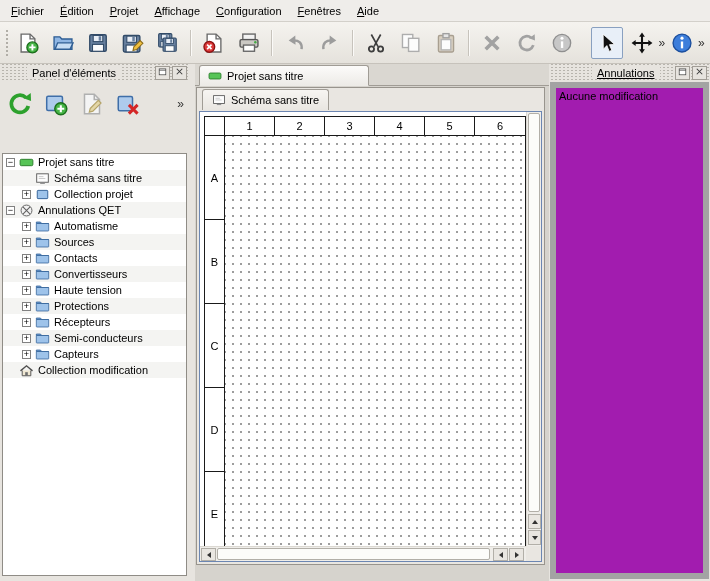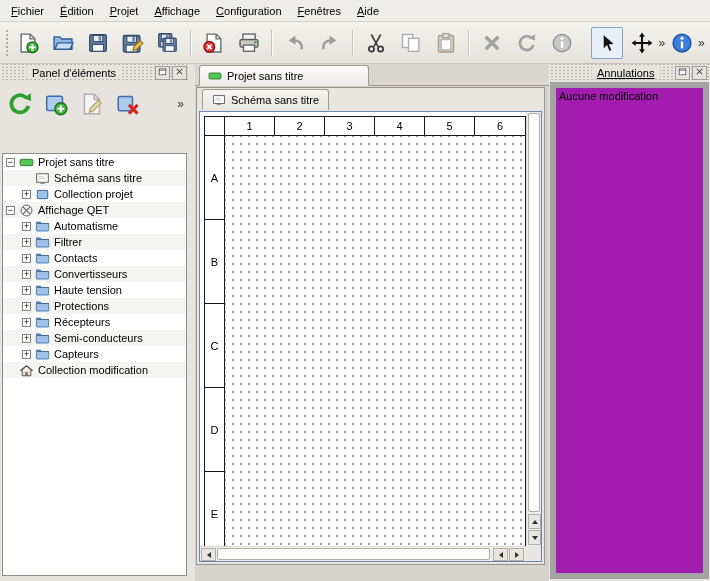--- a/index.html
+++ b/index.html
@@ -382,41 +382,41 @@
         <span class="tree-label">Collection projet</span>
       </div>
       <div class="tree-row" style="padding-left: 3px;">
         <span class="expander">−</span>
         <span class="tree-icon">
           <svg width="15" height="15" viewBox="0 0 16 16" aria-hidden="true">
             <circle cx="8" cy="8" r="5.8" fill="#f2f2f2" stroke="#5f5f5f"></circle>
             <path d="M4.2 4.2l7.6 7.6M11.8 4.2l-7.6 7.6" stroke="#5f5f5f" stroke-width="1.1"></path>
           </svg>
         </span>
-        <span class="tree-label">Affichage QET</span>
+        <span class="tree-label">Annulations QET</span>
       </div>
       <div class="tree-row" style="padding-left: 19px;">
         <span class="expander">+</span>
         <span class="tree-icon">
           <svg width="15" height="15" viewBox="0 0 16 16" aria-hidden="true">
             <path d="M1.4 5V3.2h4.4l1.4 1.6h7.4V5z" fill="#6f9ed0" stroke="#2f5f96" stroke-width=".8"></path>
             <rect x="1.4" y="4.8" width="13.2" height="8" rx=".6" fill="#9ec3ea" stroke="#2f5f96" stroke-width=".8"></rect>
           </svg>
         </span>
         <span class="tree-label">Automatisme</span>
       </div>
       <div class="tree-row" style="padding-left: 19px;">
         <span class="expander">+</span>
         <span class="tree-icon">
           <svg width="15" height="15" viewBox="0 0 16 16" aria-hidden="true">
             <path d="M1.4 5V3.2h4.4l1.4 1.6h7.4V5z" fill="#6f9ed0" stroke="#2f5f96" stroke-width=".8"></path>
             <rect x="1.4" y="4.8" width="13.2" height="8" rx=".6" fill="#9ec3ea" stroke="#2f5f96" stroke-width=".8"></rect>
           </svg>
         </span>
-        <span class="tree-label">Filtrer</span>
+        <span class="tree-label">Sources</span>
       </div>
       <div class="tree-row" style="padding-left: 19px;">
         <span class="expander">+</span>
         <span class="tree-icon">
           <svg width="15" height="15" viewBox="0 0 16 16" aria-hidden="true">
             <path d="M1.4 5V3.2h4.4l1.4 1.6h7.4V5z" fill="#6f9ed0" stroke="#2f5f96" stroke-width=".8"></path>
             <rect x="1.4" y="4.8" width="13.2" height="8" rx=".6" fill="#9ec3ea" stroke="#2f5f96" stroke-width=".8"></rect>
           </svg>
         </span>
         <span class="tree-label">Contacts</span>

